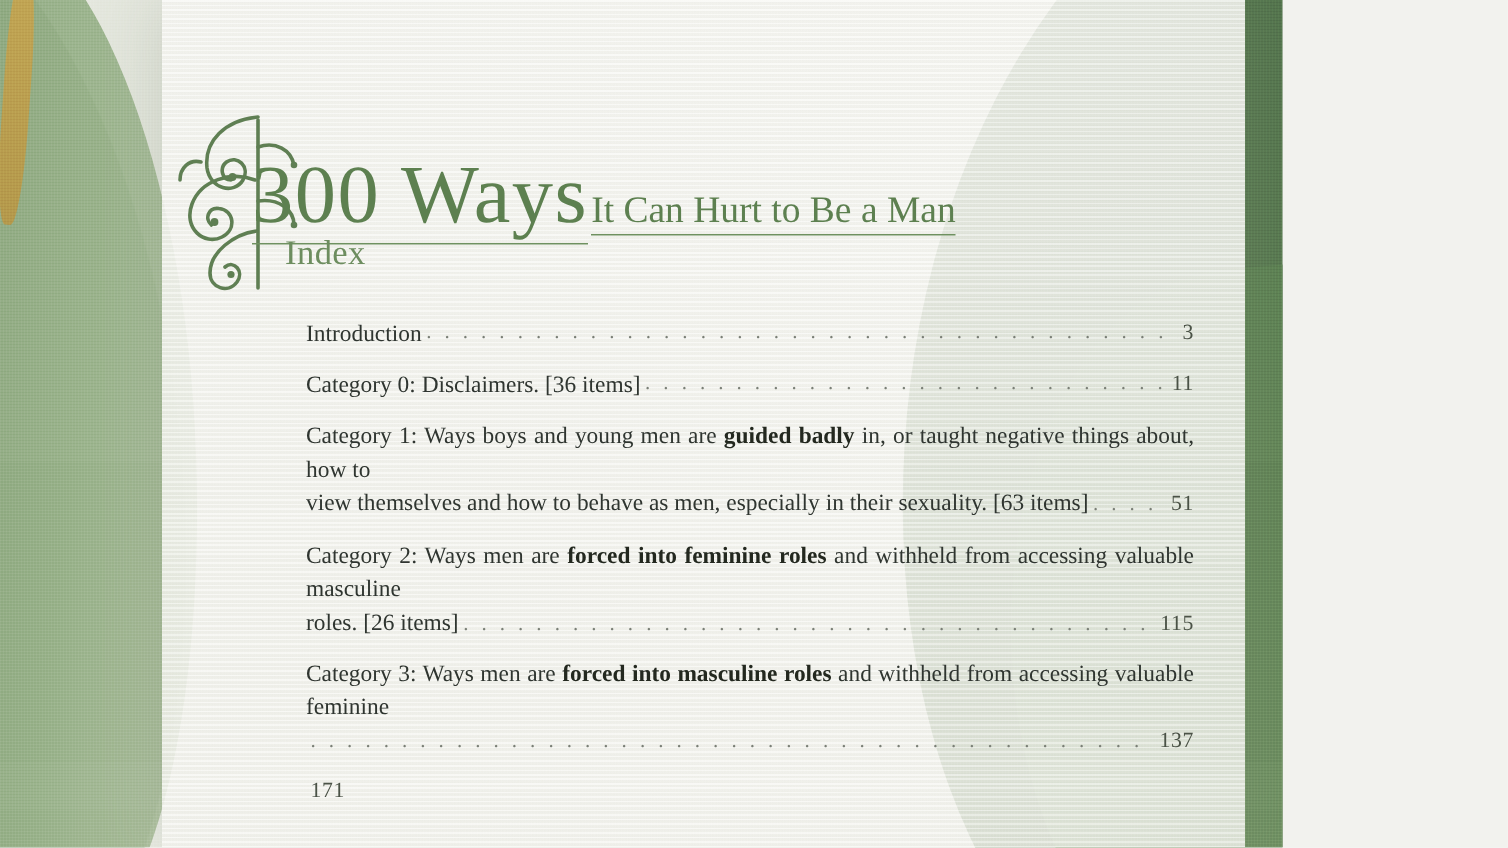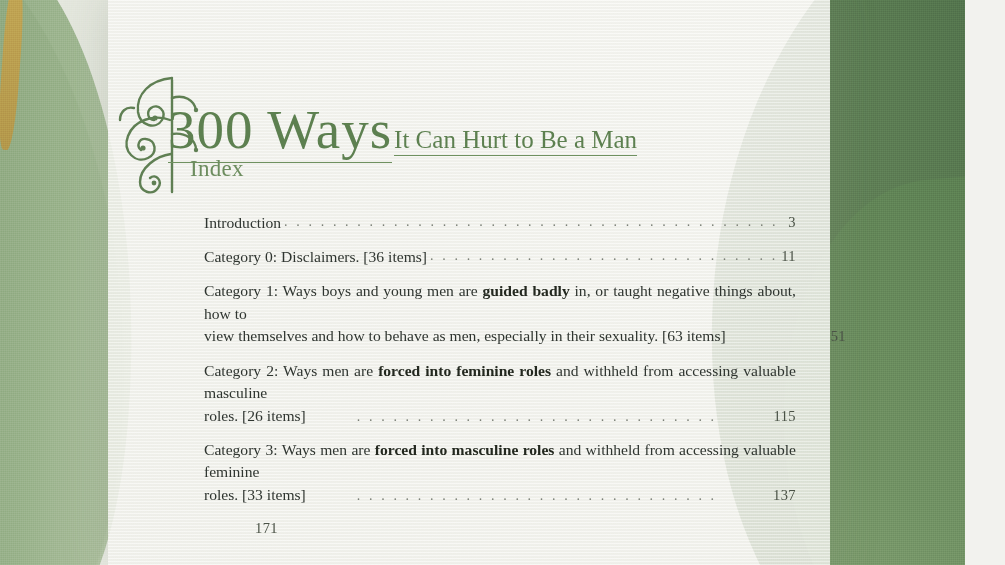--- a/index.html
+++ b/index.html
@@ -8,21 +8,21 @@
   }
   body {
     width: 1005px;
     height: 565px;
     overflow: hidden;
     font-family: "Liberation Serif", serif;
     background: #f2f2ee;
   }
   .page {
     position: relative;
-    width: 965px;
+    width: 855px;
     height: 565px;
     overflow: hidden;
     background: #e9ebe4;
   }
 
   
   .bg-base {
     position: absolute;
     inset: 0;
     background:
@@ -198,21 +198,20 @@
   }
   .pg {
     color: #4a5246;
     font-size: 14.5px;
     letter-spacing: 0.4px;
   }
   .row-tail {
     display: flex;
     align-items: baseline;
     width: 100%;
-    gap: 48px;
   }
   .row-tail .tail-text {
     flex: 0 0 auto;
     white-space: nowrap;
   }
   .row-tail .dots {
     flex: 1 1 auto;
   }
   .row-tail .pg {
     flex: 0 0 auto;
@@ -314,21 +313,20 @@
         <span class="dots">. . . . . . . . . . . . . . . . . . . . . . . . . . . . . . . . . . . . . . . . . . . . . . . . . . . . . . . . . . . . . . . . . . . . . . . . . . . . . . . . . . . . . . . . . . . . . . . . . . . . . . . . . . . . . . . . . . . . . . . . . . . . . .</span>
         <span class="pg">115</span>
       </div>
     </div>
 
     <div class="toc-entry">
       <div class="wrapline">
         <span>Category 3: Ways men are </span><b>forced into masculine roles</b><span> and withheld from accessing valuable feminine</span>
       </div>
       <div class="row-tail">
-        <span class="tail-text">roles. [33 items]</span>
         <span class="dots">. . . . . . . . . . . . . . . . . . . . . . . . . . . . . . . . . . . . . . . . . . . . . . . . . . . . . . . . . . . . . . . . . . . . . . . . . . . . . . . . . . . . . . . . . . . . . . . . . . . . . . . . . . . . . . . . . . . . . . . . . . . . . .</span>
         <span class="pg">137</span>
       </div>
     </div>
 
     <div class="toc-entry">
       <div class="row-tail">
         <span class="tail-text"></span>
 
         <span class="pg">171</span>

